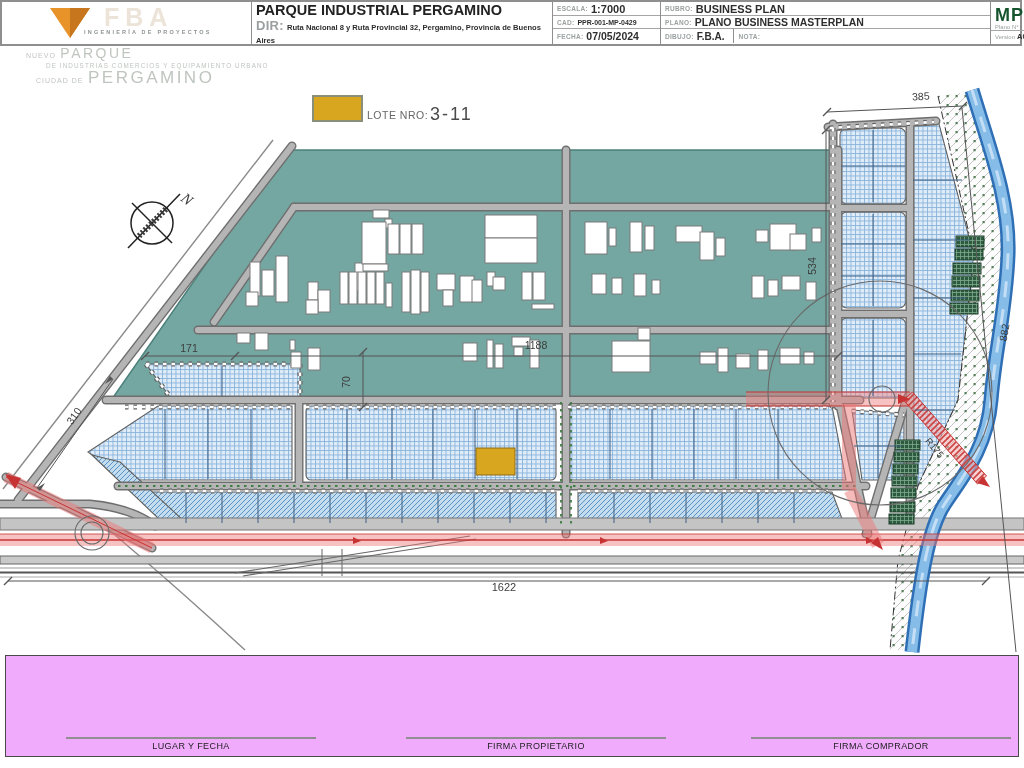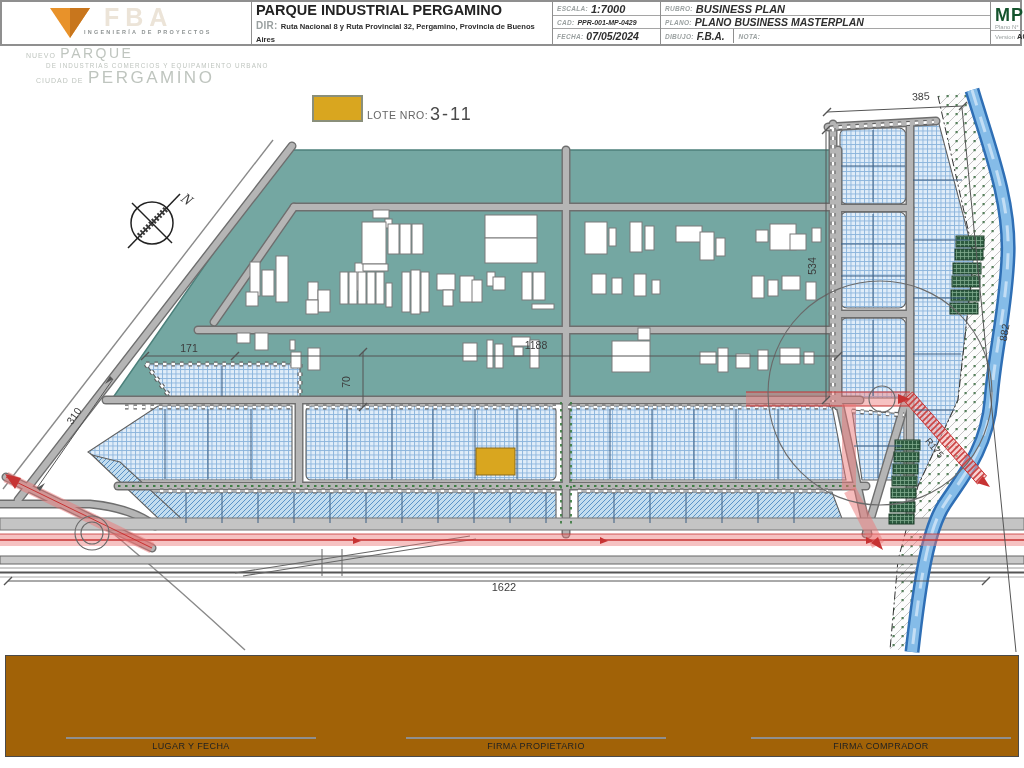--- a/index.html
+++ b/index.html
@@ -3,29 +3,29 @@
 <meta charset="utf-8">
 <style>
   html,body{margin:0;padding:0;background:#fff;}
   .sheet{position:relative;width:1024px;height:768px;background:#fff;overflow:hidden;
          font-family:"Liberation Sans",sans-serif;color:#333;}
   
   .tb{position:absolute;left:0;top:0;width:1022px;height:46px;border:2px solid #8f8f8f;background:#fff;box-sizing:border-box;}
   .cell{position:absolute;box-sizing:border-box;border-right:1.5px solid #8f8f8f;margin-left:32px;}
   .lbl{color:#9aa0a0;font-size:6.5px;font-weight:bold;letter-spacing:.3px;margin-right:3px;}
   .val{color:#2e2e2e;font-weight:bold;}
-  .row{display:flex;align-items:center;padding:0 4px;box-sizing:border-box;border-bottom:1px solid #a5a5a5;font-style:italic;}
+  .row{display:flex;align-items:center;padding:0 4px;box-sizing:border-box;border-bottom:1px solid #a5a5a5;}
   .logo-cell{left:0;top:0;width:218px;height:42px;}
   .fba-ghost{position:absolute;left:70px;top:1px;font-size:25px;font-weight:bold;color:#ece4d8;letter-spacing:6px;}
   .fba-tag{position:absolute;left:50px;top:27px;font-size:5.5px;color:#8f9494;letter-spacing:2.2px;font-weight:bold;}
   .title-cell{left:218px;top:0;width:301px;height:42px;}
   .t-main{font-size:14.5px;font-weight:bold;color:#222;line-height:15px;padding:1px 4px 0;}
   .t-sub{font-size:8.3px;font-weight:bold;color:#3a3a3a;padding:0 4px;border-bottom:1px solid #a5a5a5;line-height:11px;}
   .t-dir{font-size:7.6px;padding:1px 4px;line-height:13px;}
-  .t-dir .lbl{font-size:10px;}
+  .t-dir .lbl{font-size:13px;}
   .m1{left:519px;top:0;width:108px;height:42px;}
   .m2{left:627px;top:0;width:330px;height:42px;}
   .mp{left:957px;top:0;width:63px;height:42px;border-right:none;}
   .mp-num{font-size:18px;font-weight:bold;color:#14532d;line-height:17px;padding:5px 0 0 4px;letter-spacing:1px;}
   .mp-sm{font-size:6px;color:#9aa0a0;padding-left:4px;}
   .mp-ver{border-top:1px solid #a5a5a5;font-size:6px;color:#9aa0a0;padding:1px 0 0 4px;}
   .mp-ver b{font-size:7.5px;color:#2e2e2e;margin-left:2px;}
   .nota{border-left:1.5px solid #8f8f8f;padding-left:5px;margin-left:8px;flex:1;height:100%;display:flex;align-items:center;}
   
   .stamp{position:absolute;left:26px;top:48px;color:#bfc5bf;line-height:10px;}
@@ -53,21 +53,21 @@
   .gdash{stroke:#3f7d44;stroke-width:1.8;stroke-dasharray:2.5 4.5;fill:none;}
   .dl{stroke:#555;stroke-width:1;fill:none;}
   .tick{stroke:#555;stroke-width:1.4;}
   .dim{fill:#3c3c3c;font-family:"Liberation Sans",sans-serif;}
   .redf{fill:rgba(235,120,120,0.45);}
   .redarrow{fill:#c73333;}
   .circ{fill:none;stroke:#6a6a6a;stroke-width:1.1;}
   .cmp{stroke:#222;fill:none;stroke-width:1.5;}
   .dashdot{fill:none;stroke:#333;stroke-width:1;stroke-dasharray:8 3 2 3;}
   
-  .sigbox{position:absolute;left:5px;top:655px;width:1012px;height:100px;border:1.5px solid #4a4a4a;background:#a16207;}
+  .sigbox{position:absolute;left:5px;top:655px;width:1012px;height:100px;border:1.5px solid #4a4a4a;background:#f0abfc;}
   .sig{position:absolute;bottom:5px;text-align:center;}
   .sigline{border-top:2px solid #8f8f8f;height:0;}
   .siglab{font-size:9px;color:#222;margin-top:2px;letter-spacing:.4px;}
 </style>
 </head>
 <body>
 
 <div class="sheet">
 
   <svg class="plan" width="1024" height="768" viewBox="0 0 1024 768">

